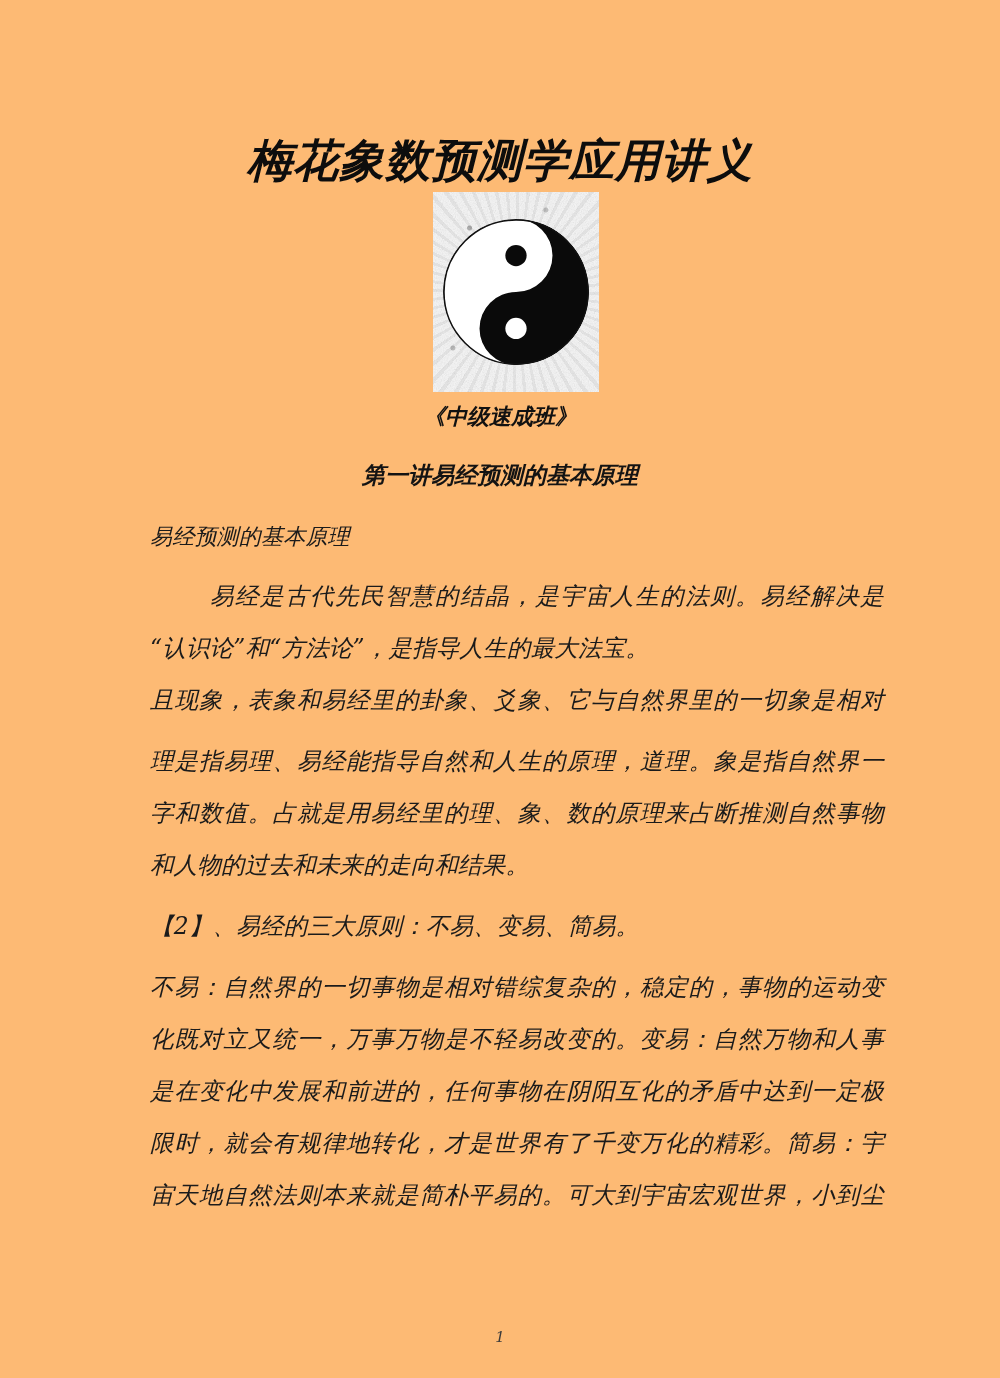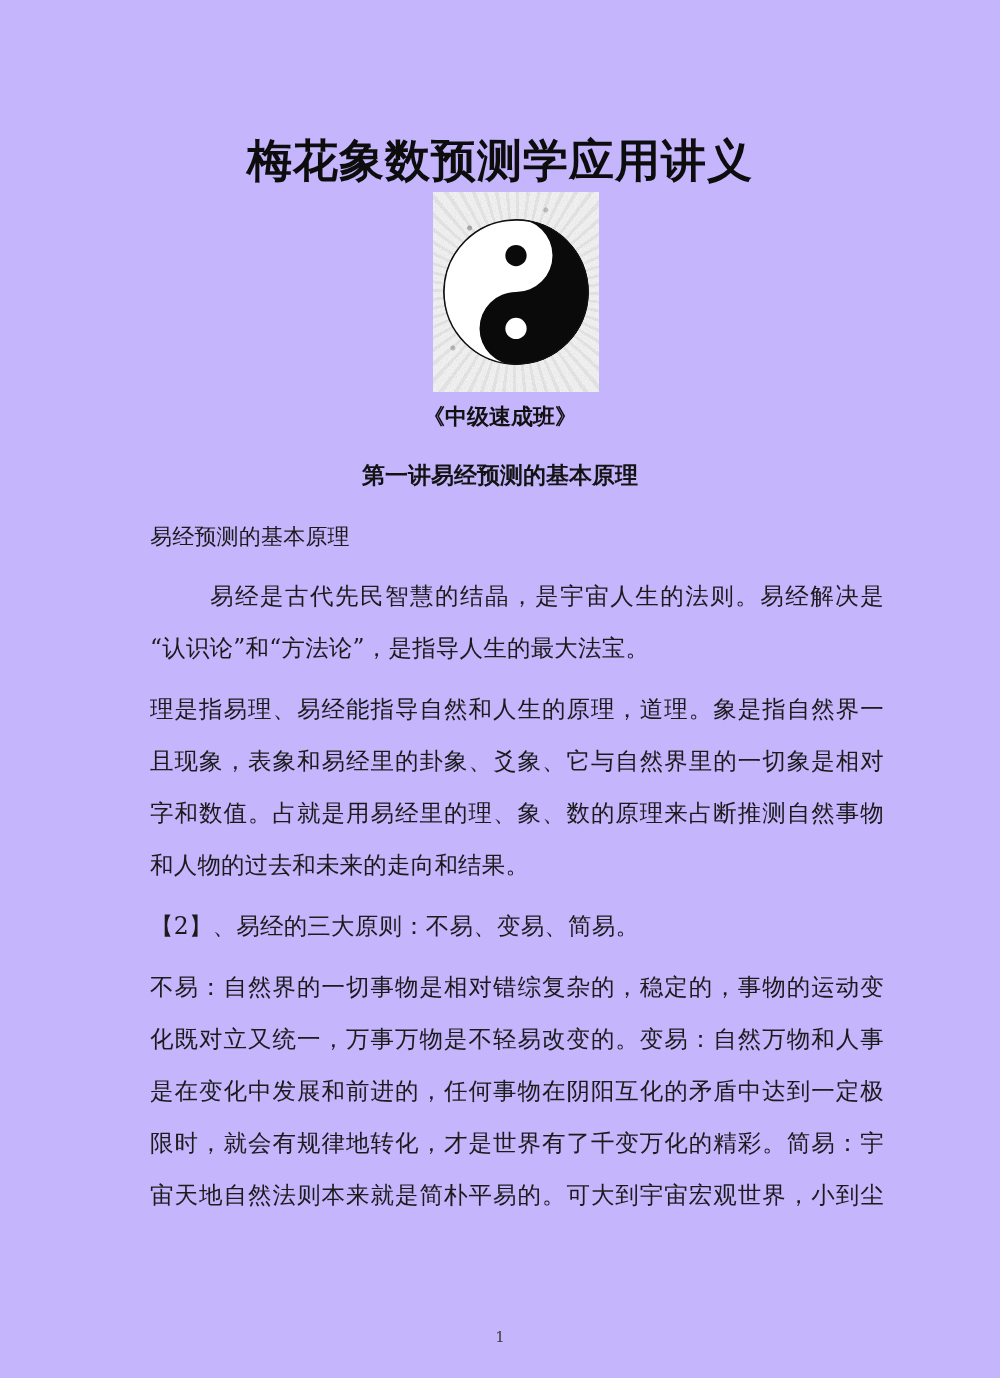--- a/index.html
+++ b/index.html
@@ -10,23 +10,24 @@
   }
   body {
     font-family: "DejaVu Serif", "Liberation Serif", serif;
     color: #1a1a1a;
   }
   .page {
     position: relative;
     width: 1000px;
     height: 1378px;
     margin: 0 auto;
-    background: #c4b5fd;
+    background: #fdba74;
     overflow: hidden;
     box-sizing: border-box;
+    font-style: italic;
   }
 
   
   .doc-title {
     position: absolute;
     left: 0;
     top: 108px;
     width: 1000px;
     text-align: center;
     font-size: 45px;
@@ -184,22 +185,22 @@
   <div class="section-heading">第一讲易经预测的基本原理</div>
 
   <div class="body-block">
 
     <div class="line lead">易经预测的基本原理</div>
 
     <div class="line justified indent gap-before">易经是古代先民智慧的结晶，是宇宙人生的法则。易经解决是</div>
     <div class="line">“认识论”和“方法论”，是指导人生的最大法宝。</div>
 
 
+    <div class="line justified">且现象，表象和易经里的卦象、爻象、它与自然界里的一切象是相对</div>
     <div class="line justified gap-before">理是指易理、易经能指导自然和人生的原理，道理。象是指自然界一</div>
-    <div class="line justified">且现象，表象和易经里的卦象、爻象、它与自然界里的一切象是相对</div>
     <div class="line justified">字和数值。占就是用易经里的理、象、数的原理来占断推测自然事物</div>
     <div class="line">和人物的过去和未来的走向和结果。</div>
 
     <div class="line gap-before">【2】、易经的三大原则：不易、变易、简易。</div>
 
     <div class="line justified gap-before">不易：自然界的一切事物是相对错综复杂的，稳定的，事物的运动变</div>
     <div class="line justified">化既对立又统一，万事万物是不轻易改变的。变易：自然万物和人事</div>
     <div class="line justified">是在变化中发展和前进的，任何事物在阴阳互化的矛盾中达到一定极</div>
     <div class="line justified">限时，就会有规律地转化，才是世界有了千变万化的精彩。简易：宇</div>
     <div class="line justified">宙天地自然法则本来就是简朴平易的。可大到宇宙宏观世界，小到尘</div>

